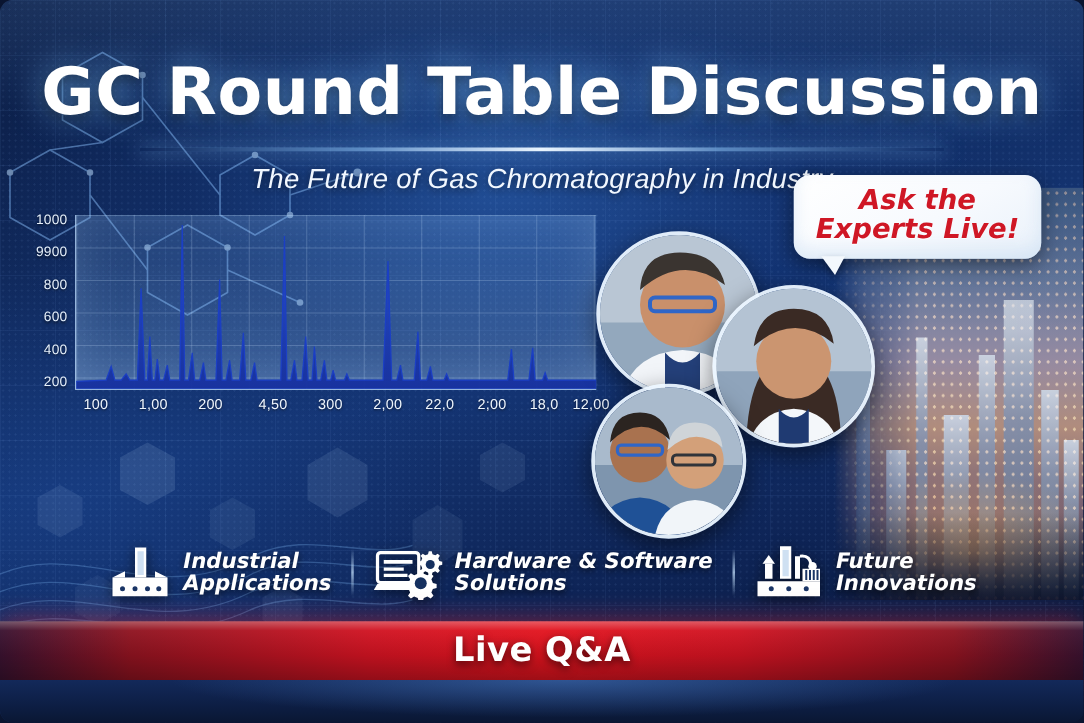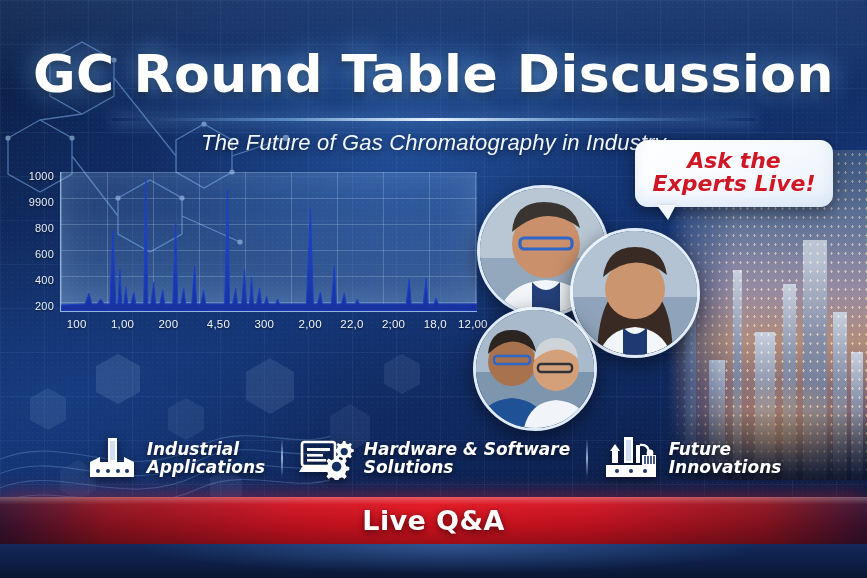--- a/index.html
+++ b/index.html
@@ -4,20 +4,21 @@
 <style>
   html,body{margin:0;padding:0;background:#0a1530;}
   body{font-family:"Liberation Sans",sans-serif;}
 
   .poster{
     position:relative;width:867px;height:578px;overflow:hidden;
     background:
       radial-gradient(ellipse 560px 300px at 46% 26%, rgba(46,104,190,0.58) 0%, rgba(20,56,126,0.30) 45%, rgba(9,24,62,0) 72%),
       radial-gradient(ellipse 420px 280px at 8% 70%, rgba(28,72,150,0.40) 0%, rgba(10,28,70,0) 70%),
       linear-gradient(165deg,#0b1c42 0%,#10295c 28%,#143472 50%,#0e2456 74%,#081736 100%);
+    border-radius: 10px;
   }
 
   
   .bg-layer{position:absolute;inset:0;pointer-events:none;}
   .bg-dots{
     background-image:radial-gradient(rgba(150,195,255,0.16) 0.7px, transparent 0.8px);
     background-size:5px 5px;opacity:.55;
   }
   .bg-grid{
     background-image:

